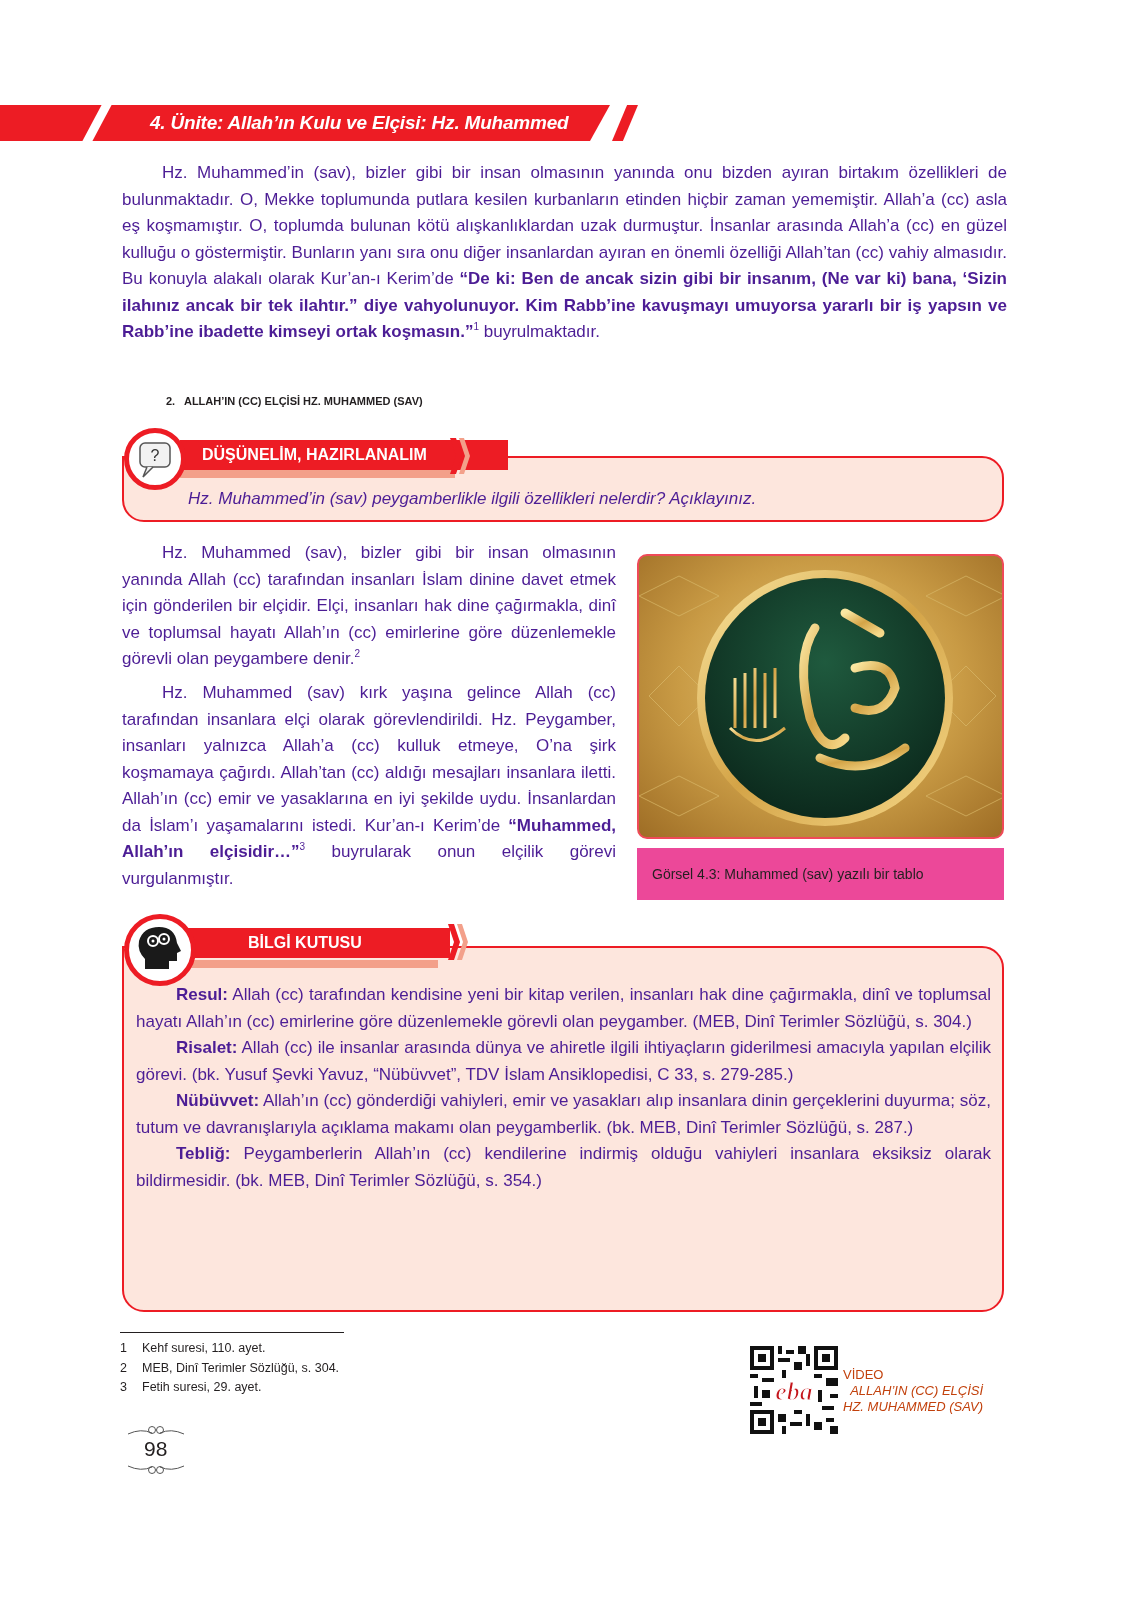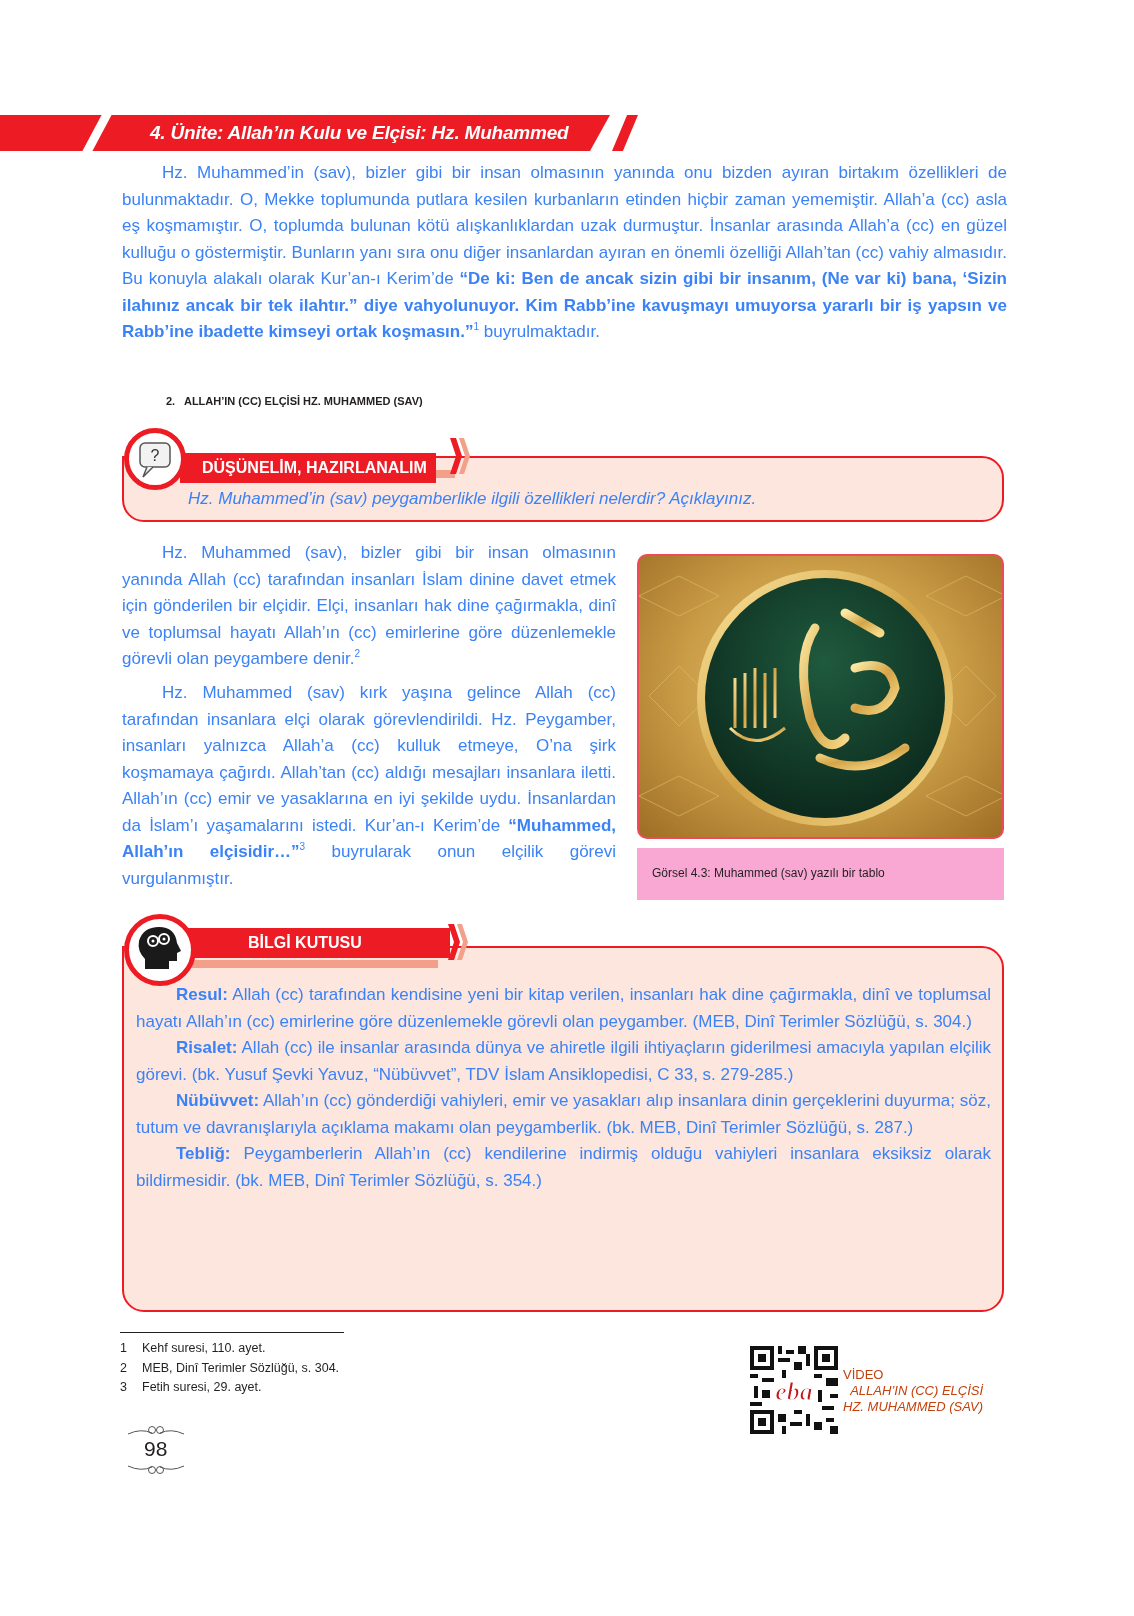--- a/index.html
+++ b/index.html
@@ -1,44 +1,44 @@
 <!DOCTYPE html>
 <html><head>
 <meta charset="utf-8">
 <style>
   * { box-sizing: border-box; margin: 0; padding: 0; }
   html, body { width: 1134px; height: 1616px; background: #ffffff; }
   body { position: relative; font-family: "Liberation Sans", sans-serif; color: #231f20; overflow: hidden; }
 
   
-  .unit-banner { position: absolute; left: 0; top: 115px; width: 660px; height: 20px; }
+  .unit-banner { position: absolute; left: 0; top: 105px; width: 660px; height: 20px; }
   .unit-banner .bar { position: absolute; left: 0; top: 0; width: 610px; height: 36px; background: #ed1c24;
     clip-path: polygon(0 0, 100% 0, 100% 0, calc(100% - 20px) 100%, 0 100%); }
   .unit-banner .gap { position: absolute; left: 92px; top: 0; width: 10px; height: 36px; background: #fff; transform: skewX(-28deg); }
   .unit-banner .tail { position: absolute; left: 612px; top: 0; width: 26px; height: 36px; background: #ed1c24; clip-path: polygon(58% 0, 100% 0, 42% 100%, 0 100%); }
   .unit-banner .title { position: absolute; left: 150px; top: 7px; color: #fff; font-weight: bold; font-style: italic; font-size: 19px; letter-spacing: -0.2px; }
 
-  .para { position: absolute; font-size: 17px; line-height: 26.5px; text-align: justify; color: #3b82f6; }
+  .para { position: absolute; font-size: 17px; line-height: 26.5px; text-align: justify; color: #4c1d95; }
   .para .indent { display: inline-block; width: 40px; }
   .para b { font-weight: bold; }
   sup { font-size: 10px; line-height: 0; vertical-align: super; }
 
   .section-heading { position: absolute; left: 166px; top: 395px; font-size: 11px; font-weight: bold; }
 
   
   .box { position: absolute; background: #fde6dd; border: 2px solid #ed1c24; border-radius: 22px; }
   .box-header { position: absolute; height: 30px; background: #ed1c24; }
   .box-header .label { position: absolute; color: #fff; font-weight: bold; font-size: 16px; top: 6px; }
   .header-shadow { position: absolute; height: 8px; background: #f3a08a; }
   .chev { position: absolute; width: 22px; height: 36px; }
   .icon-circle { position: absolute; width: 62px; height: 62px; border-radius: 50%; background: #fff; border: 5px solid #ed1c24; box-shadow: 0 0 0 2px #fff inset; }
 
   .figure { position: absolute; left: 637px; top: 554px; width: 367px; height: 285px; border-radius: 10px; border: 2px solid #ef4a58; overflow: hidden;
     background: radial-gradient(ellipse at 50% 45%, #e8c97a 0%, #c99b45 55%, #9e6d25 100%); }
-  .caption { position: absolute; left: 637px; top: 848px; width: 367px; height: 52px; background: #f9a8d4; font-size: 12px; padding: 18px 0 0 15px; color: #231f20; }
+  .caption { position: absolute; left: 637px; top: 848px; width: 367px; height: 52px; background: #ec4899; font-size: 14px; padding: 18px 0 0 15px; color: #231f20; }
 
   .footnote-rule { position: absolute; left: 120px; top: 1332px; width: 224px; height: 1px; background: #231f20; }
   .footnotes { position: absolute; left: 120px; top: 1339px; font-size: 12.5px; line-height: 19.5px; }
   .footnotes .n { display: inline-block; width: 22px; }
 
   .qr { position: absolute; left: 750px; top: 1346px; width: 88px; height: 88px; }
   .video-label { position: absolute; left: 843px; top: 1367px; font-size: 13px; line-height: 16px; color: #c2410c; }
   .video-label .it { font-style: italic; text-align: right; }
 
   .page-number { position: absolute; left: 144px; top: 1437px; font-size: 21px; }
@@ -54,21 +54,21 @@
 </div>
 
 <p class="para" style="left:122px; top:160px; width:885px; font-stretch:condensed;">
   <span class="indent"></span><span>Hz. Muhammed’in (sav), bizler gibi bir insan olmasının yanında onu bizden ayıran birtakım özellikleri de bulunmaktadır. O, Mekke toplumunda putlara kesilen kurbanların etinden hiçbir zaman yememiştir. Allah’a (cc) asla eş koşmamıştır. O, toplumda bulunan kötü alışkanlıklardan uzak durmuştur. İnsanlar arasında Allah’a (cc) en güzel kulluğu o göstermiştir. Bunların yanı sıra onu diğer insanlardan ayıran en önemli özelliği Allah’tan (cc) vahiy almasıdır. Bu konuyla alakalı olarak Kur’an-ı Kerim’de </span><b>“De ki: Ben de ancak sizin gibi bir insanım, (Ne var ki) bana, ‘Sizin ilahınız ancak bir tek ilahtır.” diye vahyolunuyor. Kim Rabb’ine kavuşmayı umuyorsa yararlı bir iş yapsın ve Rabb’ine ibadette kimseyi ortak koşmasın.”</b><sup>1</sup><span> buyrulmaktadır.</span>
 </p>
 
 <div class="section-heading" style="white-space:pre;">2.   ALLAH’IN (CC) ELÇİSİ HZ. MUHAMMED (SAV)</div>
 
 <div class="box" style="left:122px; top:456px; width:882px; height:66px; border-radius:0 22px 22px 22px; border-left-width:2px;"></div>
 <div class="header-shadow" style="left:180px; top:470px; width:275px;"></div>
-<div class="box-header" style="left:180px; top:440px; width:256px;margin-top:13px;">
+<div class="box-header" style="left:180px; top:440px; width:328px;">
   <span class="label" style="left:22px;">DÜŞÜNELİM, HAZIRLANALIM</span>
 </div>
 <svg class="chev" style="left:450px; top:438px;" viewBox="0 0 22 36">
   <polygon points="0,0 6,0 12,18 6,36 0,36 6,18" fill="#ed1c24"></polygon>
   <polygon points="9,0 14,0 20,18 14,36 9,36 15,18" fill="#f3a08a"></polygon>
 </svg>
 <div class="icon-circle" style="left:124px; top:428px;">
   <svg width="52" height="52" viewBox="0 0 52 52" style="position:absolute;left:0;top:0;">
     <rect x="11" y="10" width="30" height="24" rx="5" fill="#f2f2f2" stroke="#555" stroke-width="1.5"></rect>
     <path d="M18 34 L14 44 L24 34" fill="#f2f2f2" stroke="#555" stroke-width="1.5"></path>

